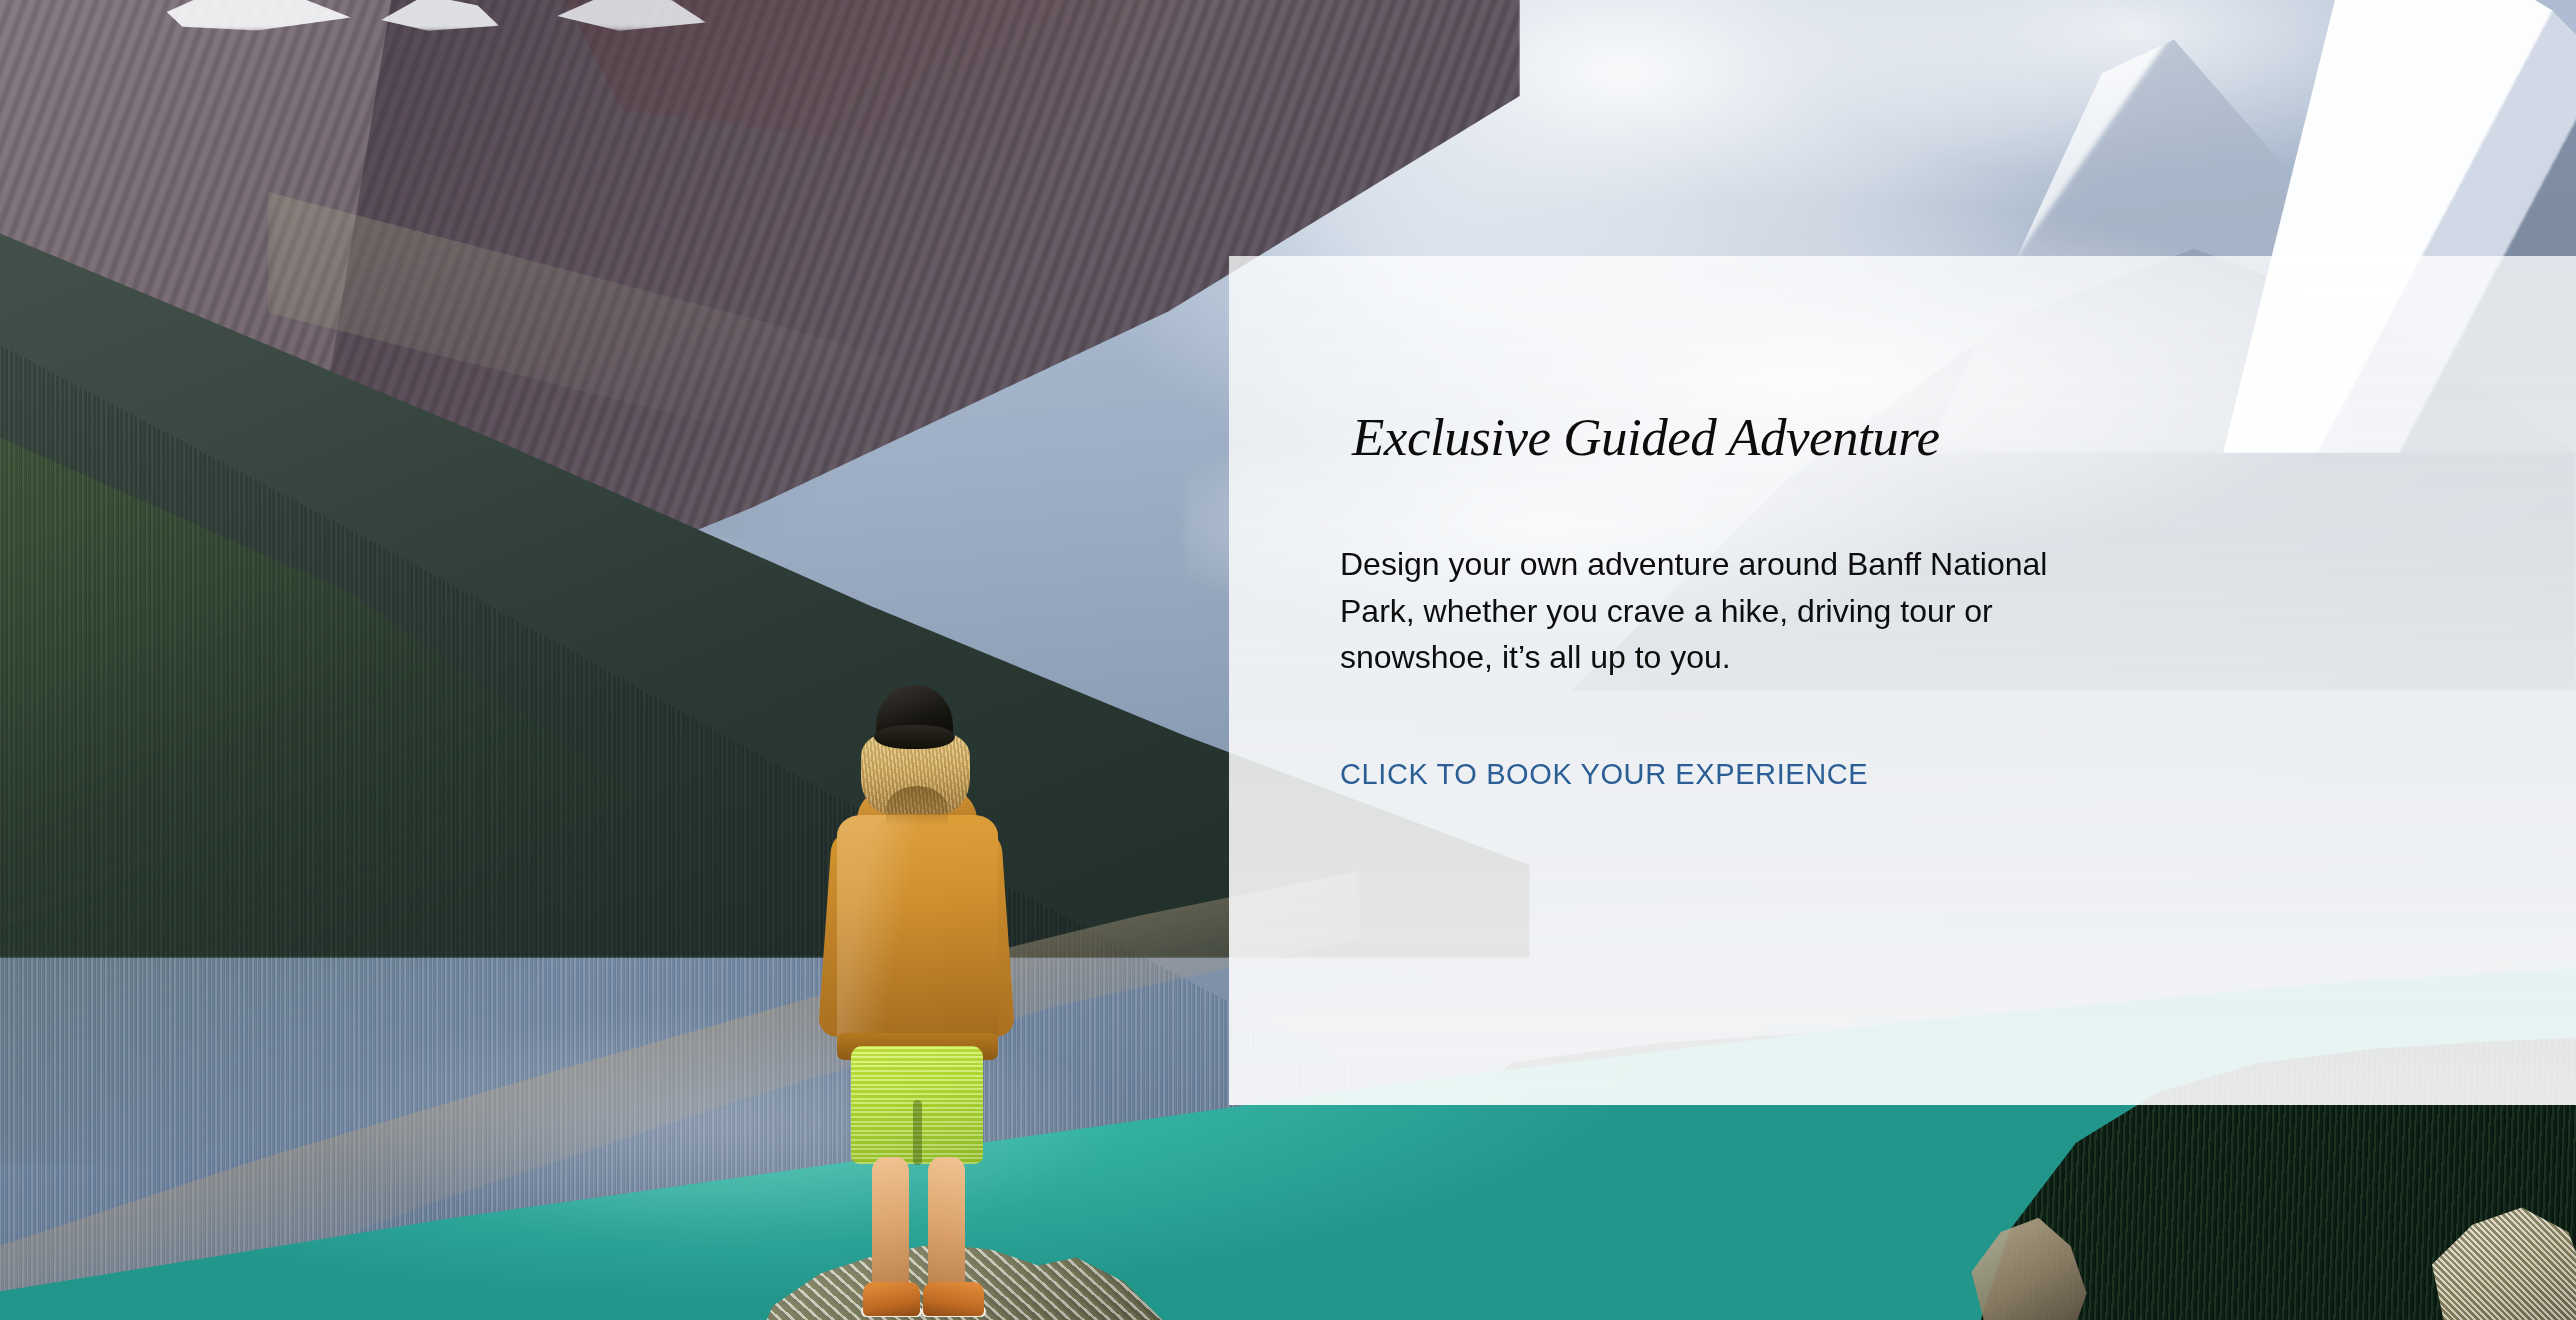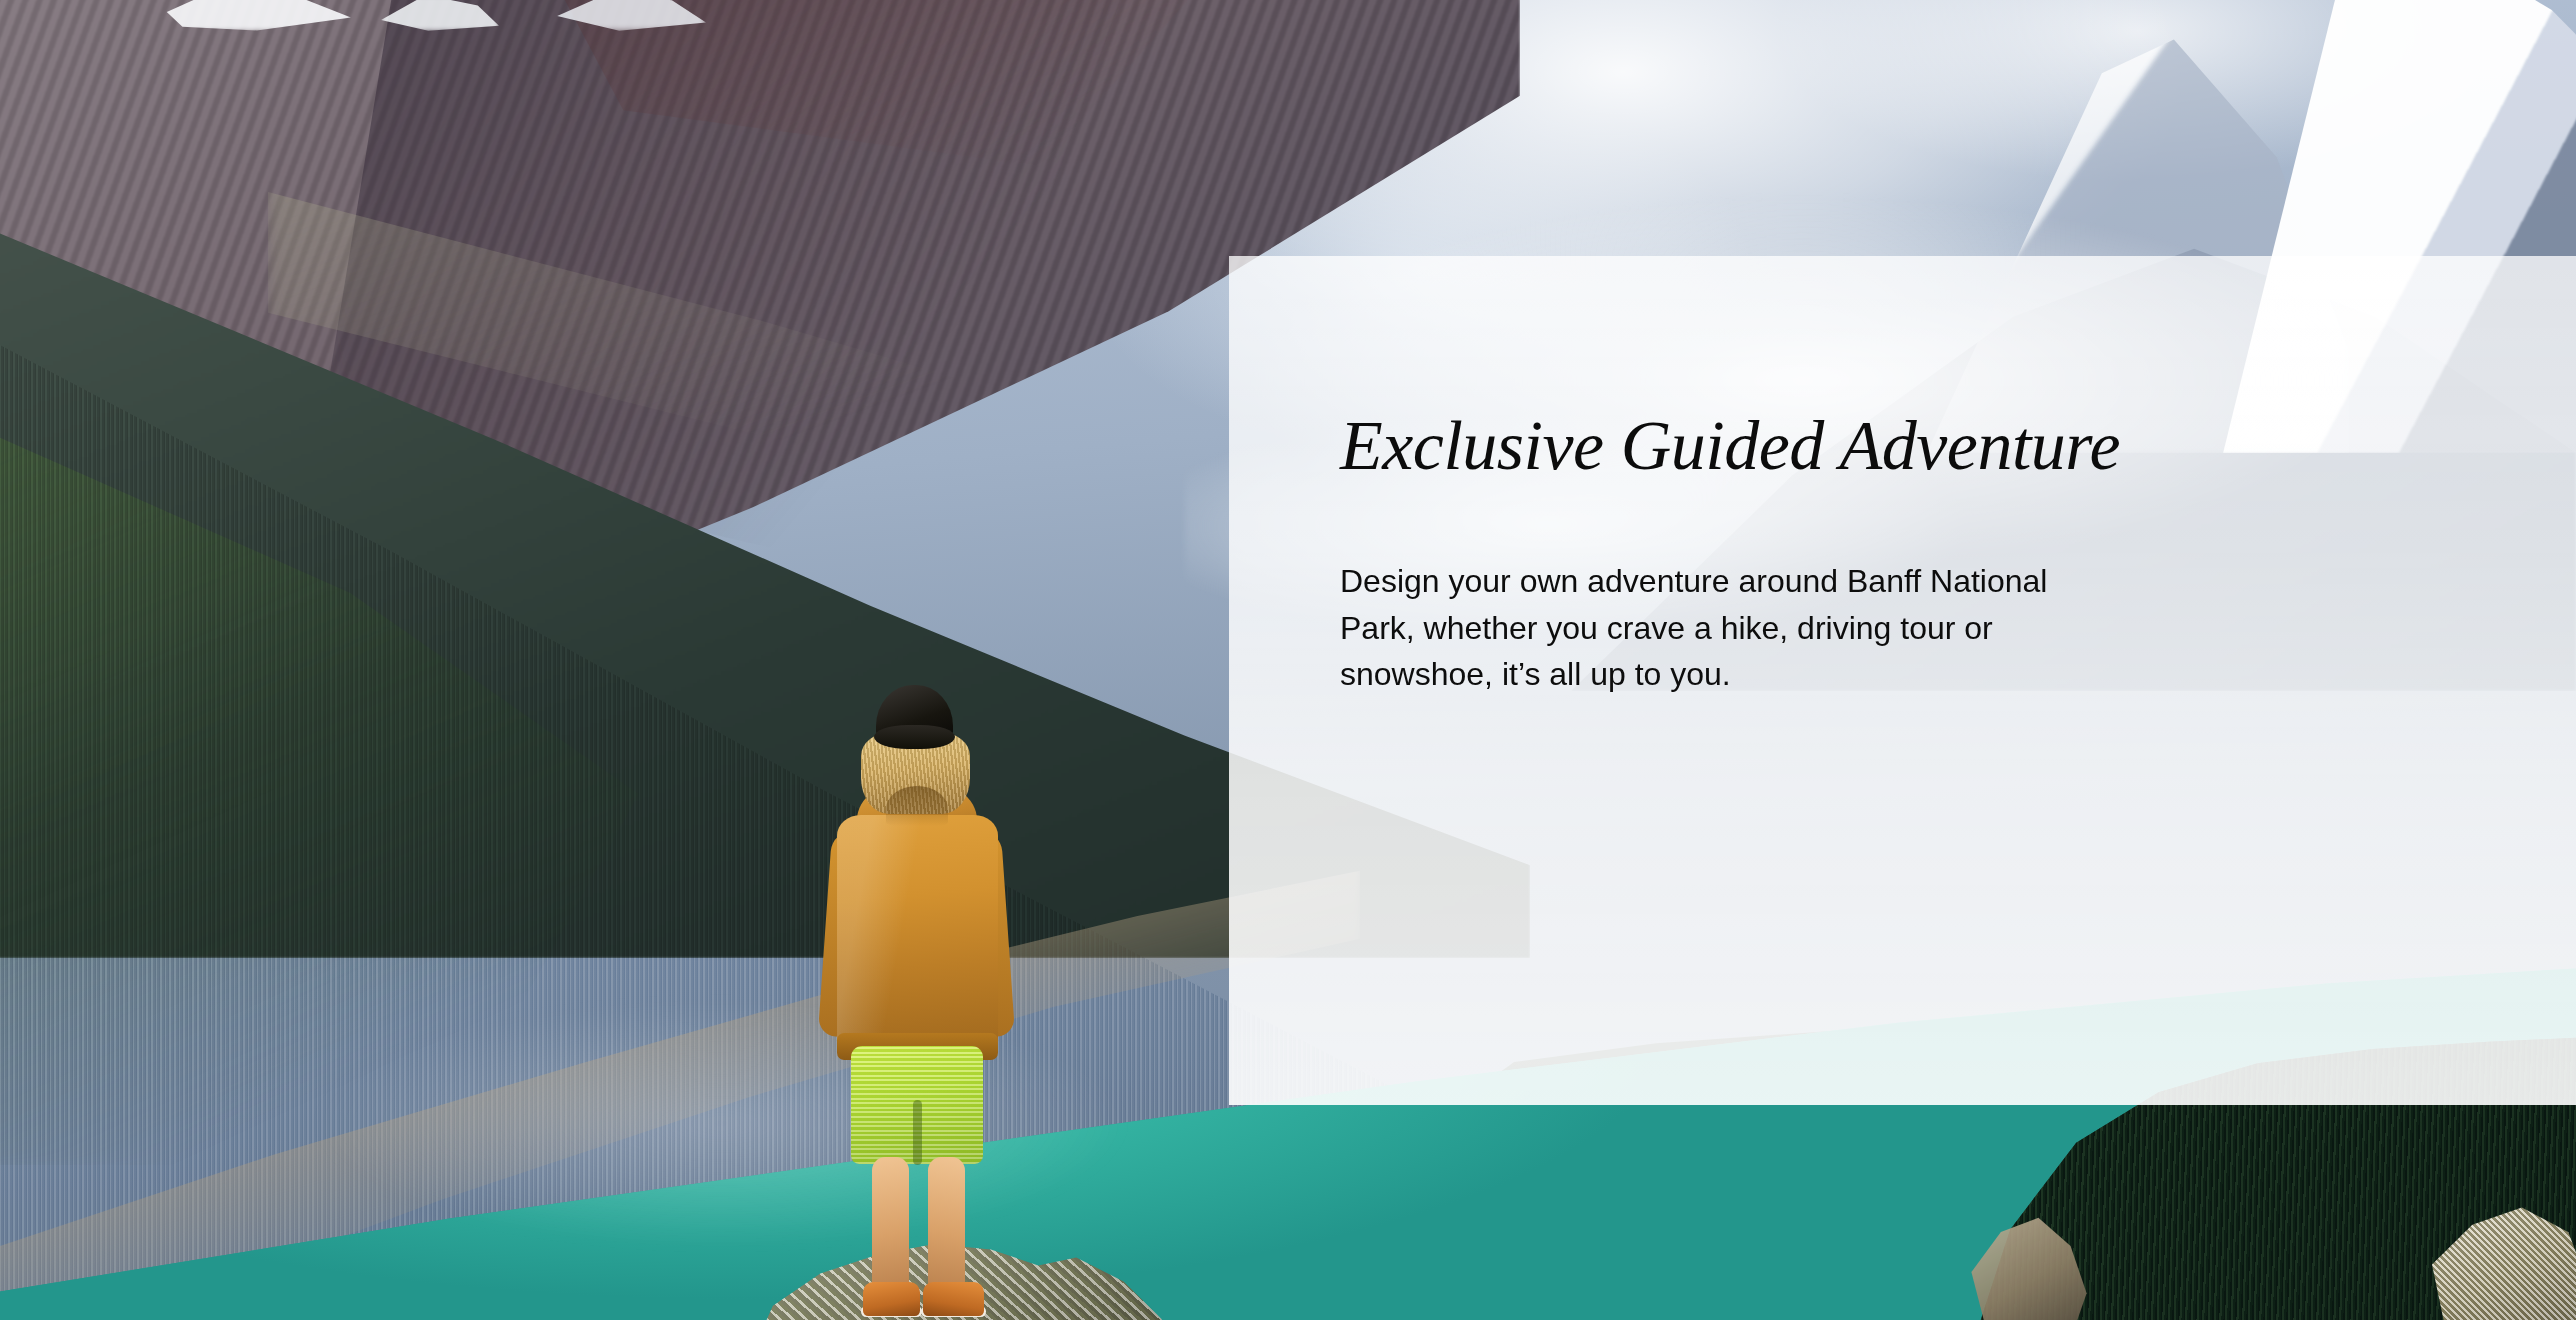--- a/index.html
+++ b/index.html
@@ -321,25 +321,26 @@
         rgba(255,255,255,.80) 34%,
         rgba(255,255,255,.86) 62%,
         rgba(255,255,255,.90) 100%);
     backdrop-filter:blur(0.5px);
     padding:155px 0 0 111px;
   }
   #panel-heading{
     font-family:"Liberation Serif", "DejaVu Serif", serif;
     font-style:italic;
     font-weight:400;
-    font-size:70px;
+    font-size:53px;
     line-height:1.0;
     letter-spacing:-0.5px;
     color:#0c0c0c;
     white-space:nowrap;
+    margin-left:12px;
   }
   #panel-body{
     margin-top:77px;
     font-family:"Liberation Sans", sans-serif;
     font-size:32px;
     line-height:1.46;
     color:#0d0d0d;
     max-width:773px;
   }
   #panel-cta{
@@ -409,16 +410,17 @@
       <div class="shoe-l"></div>
       <div class="shoe-r"></div>
     </div>
   </div>
 
   <div id="panel">
     <h1 id="panel-heading">Exclusive Guided Adventure</h1>
 
     <p id="panel-body">Design your own adventure around Banff National Park, whether you crave a hike, driving tour or snowshoe, it’s all up to you.</p>
 
+    <a id="panel-cta" href="#">CLICK TO BOOK YOUR EXPERIENCE</a>
   </div>
 
 </div>
 
 
 </body></html>

